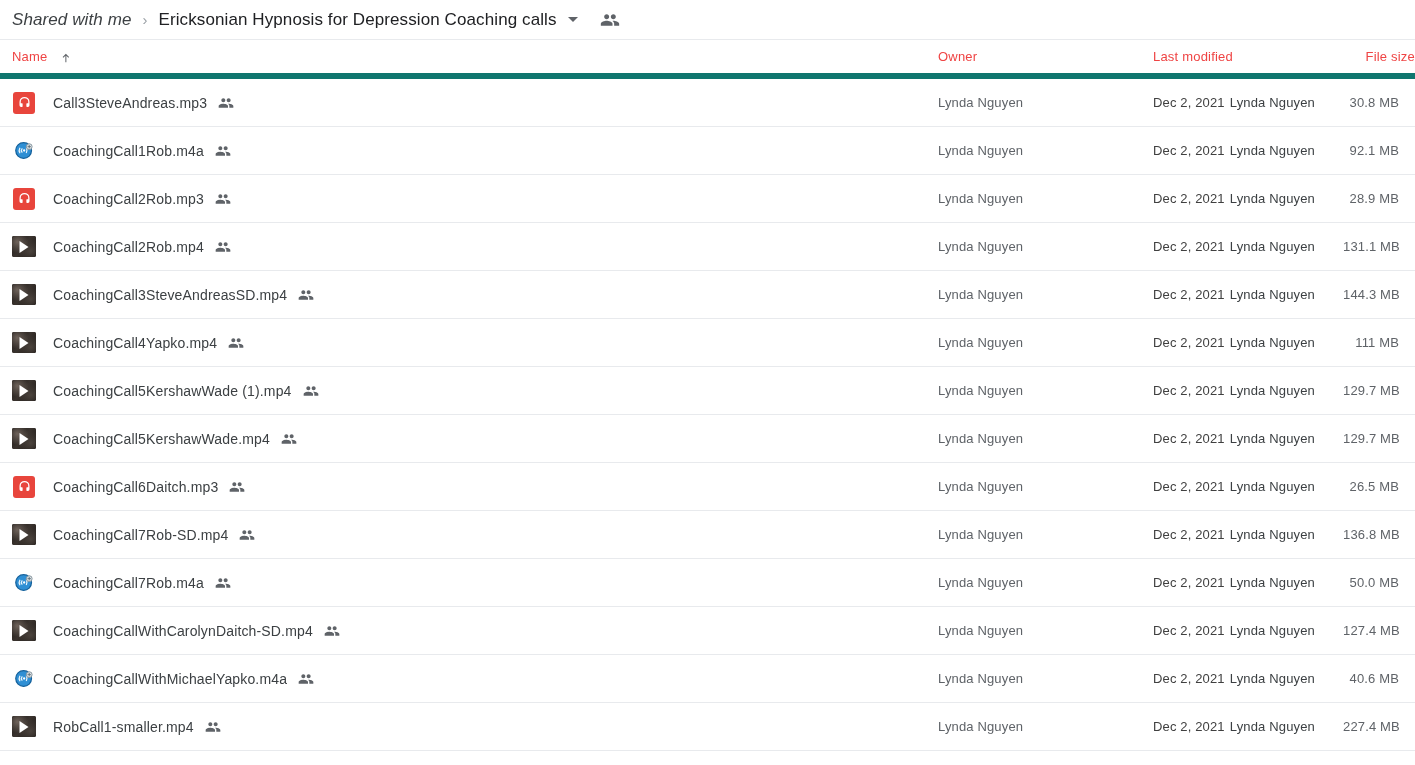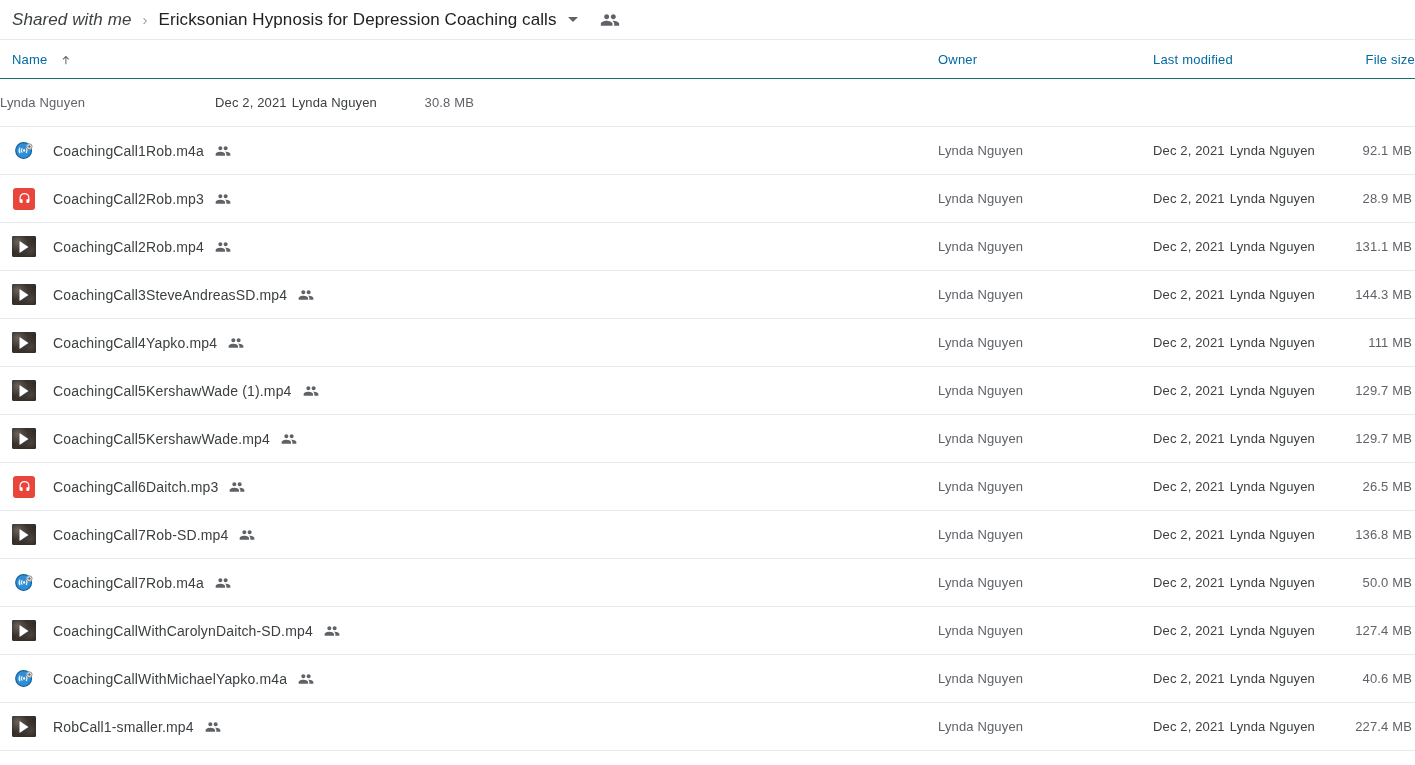--- a/index.html
+++ b/index.html
@@ -54,23 +54,23 @@
     display: flex;
     align-items: center;
     cursor: pointer;
   }
 
   
   .col-head {
     height: 39px;
     display: flex;
     align-items: center;
-    border-bottom: 1px solid #0f766e;
+    border-bottom: 6px solid #0f766e;
     font-size: 13px;
-    color: #0369a1;
+    color: #ef4444;
     letter-spacing: .2px;
   }
   .col-name     { width: 938px; padding-left: 12px; display: flex; align-items: center; cursor: pointer; }
   .col-owner    { width: 215px; }
   .col-modified { width: 190px; }
   .col-size     { width: 72px; text-align: right; }
   .sort-arrow {
     margin-left: 13px;
     display: inline-flex;
     align-items: center;
@@ -133,21 +133,21 @@
   }
   .cell-modified .mdate { color: #404040; }
   .cell-modified .mby   { color: #3c4043; margin-left: 5px; }
   .cell-size {
     width: 72px;
     text-align: right;
     font-size: 13px;
     color: #5f6368;
     letter-spacing: .15px;
     white-space: nowrap;
-    padding-right: 3px;
+    padding-right: 16px;
   }
 
   
   .ic-mp3 {
     width: 22px; height: 22px;
     background: #e8453c;
     border-radius: 3px;
     display: flex;
     align-items: center;
     justify-content: center;
@@ -206,20 +206,35 @@
       </svg>
     </span>
   </div>
   <div class="col-owner">Owner</div>
   <div class="col-modified">Last modified</div>
   <div class="col-size">File size</div>
 </div>
 
 <div class="rows" id="rows">
     <div class="row">
+      <div class="cell-name">
+        <span class="file-icon">
+          <span class="ic-mp3">
+            <svg width="15" height="15" viewBox="0 0 24 24" aria-hidden="true">
+              <path fill="#ffffff" d="M12 3a8 8 0 0 0-8 8v5.5A2.5 2.5 0 0 0 6.5 19H8a1 1 0 0 0 1-1v-4a1 1 0 0 0-1-1H6v-2a6 6 0 1 1 12 0v2h-2a1 1 0 0 0-1 1v4a1 1 0 0 0 1 1h1.5A2.5 2.5 0 0 0 20 16.5V11a8 8 0 0 0-8-8z"></path>
+            </svg>
+          </span>
+        </span>
+        <span class="fname">Call3SteveAndreas.mp3</span>
+        <span class="share-badge">
+          <svg width="16" height="16" viewBox="0 0 24 24" aria-hidden="true">
+            <path fill="#5f6368" d="M16 11c1.66 0 2.99-1.34 2.99-3S17.66 5 16 5c-1.66 0-3 1.34-3 3s1.34 3 3 3zm-8 0c1.66 0 2.99-1.34 2.99-3S9.66 5 8 5C6.34 5 5 6.34 5 8s1.34 3 3 3zm0 2c-2.33 0-7 1.17-7 3.5V19h14v-2.5c0-2.33-4.67-3.5-7-3.5zm8 0c-.29 0-.62.02-.97.05 1.16.84 1.97 1.97 1.97 3.45V19h6v-2.5c0-2.33-4.67-3.5-7-3.5z"></path>
+          </svg>
+        </span>
+      </div>
       <div class="cell-owner">Lynda Nguyen</div>
       <div class="cell-modified"><span class="mdate">Dec 2, 2021</span><span class="mby">Lynda Nguyen</span></div>
       <div class="cell-size">30.8 MB</div>
     </div>
     <div class="row">
       <div class="cell-name">
         <span class="file-icon">
           <span class="ic-m4a">
             <svg width="21" height="21" viewBox="0 0 24 24" aria-hidden="true">
               <circle cx="11" cy="12" r="9" fill="#2f8fd4"></circle>

